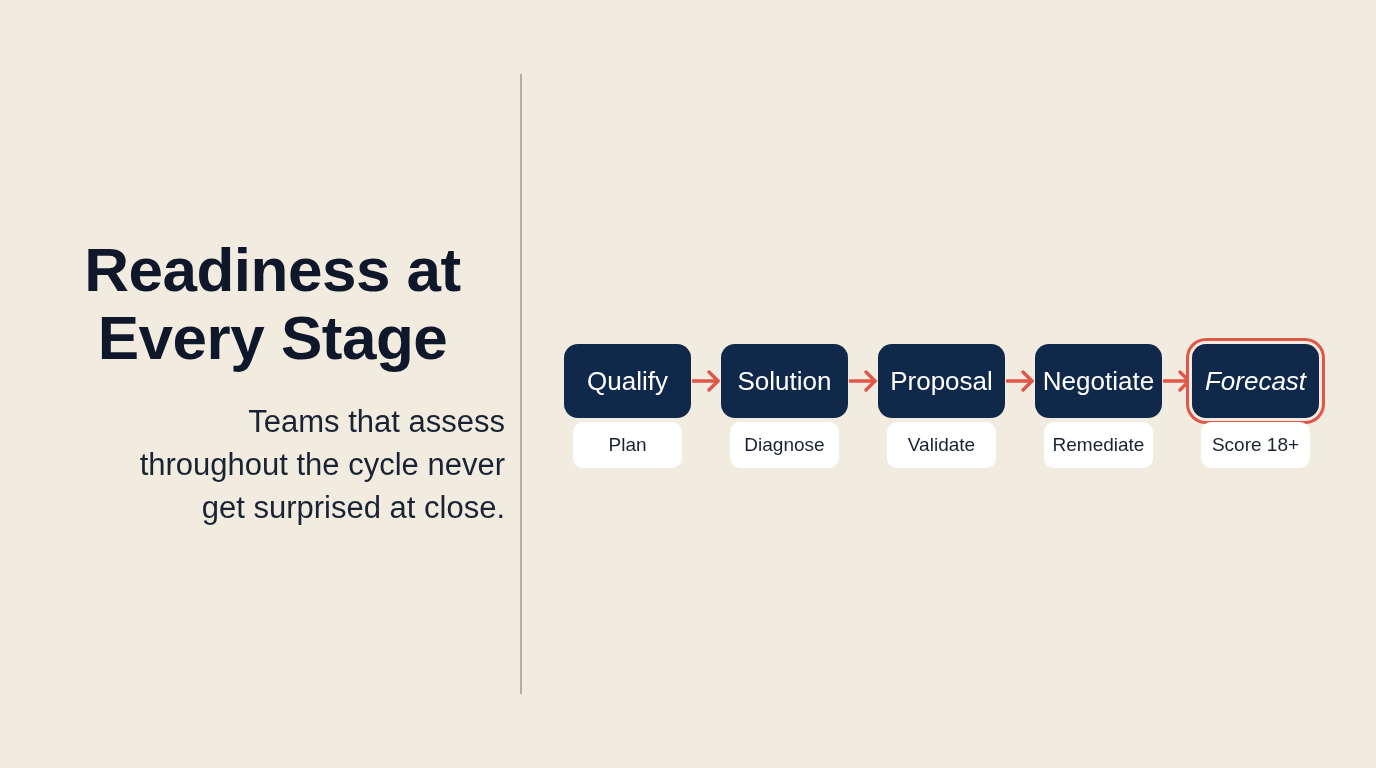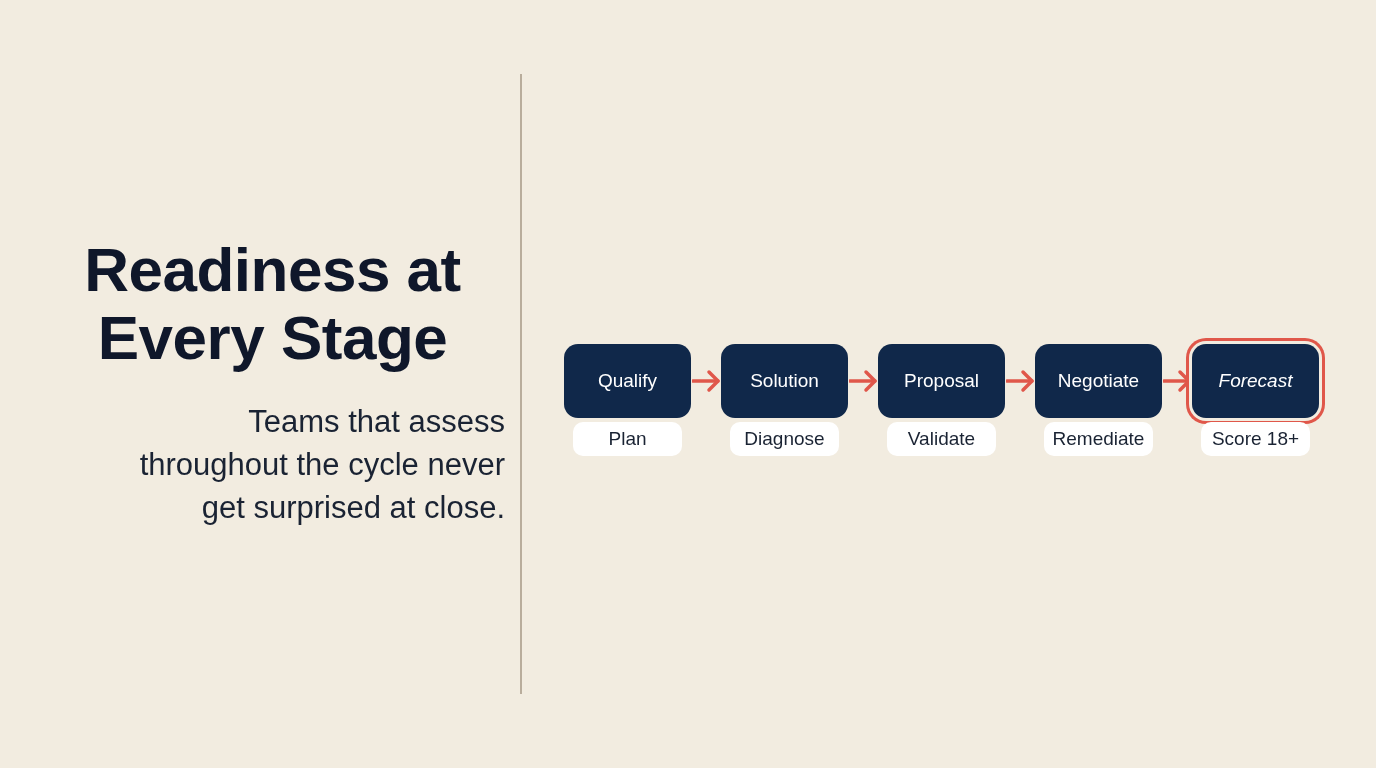--- a/index.html
+++ b/index.html
@@ -36,29 +36,29 @@
     position:absolute; left:564px; top:344px;
   }
   .stage {
     position:absolute; top:0; width:127px;
   }
   .stage-box {
     position:absolute; left:0; top:0; width:127px; height:74px;
     background:#10284a;
     border-radius:14px;
     color:#ffffff;
-    font-size:19px;
+    font-size:26px;
     display:flex; align-items:center; justify-content:center;
   }
   .stage-box.highlight {
     box-shadow:0 0 0 3px #f2ece0, 0 0 0 6px #e0574a;
     font-style:italic;
   }
   .sub-box {
-    position:absolute; left:9px; top:78px; width:109px; height:34px;
+    position:absolute; left:9px; top:78px; width:109px; height:46px;
     background:#ffffff;
     border-radius:10px;
     color:#1a2333;
     font-size:19px;
     display:flex; align-items:center; justify-content:center;
   }
   .arrow {
     position:absolute; top:24px; width:30px; height:26px;
   }
 </style>

